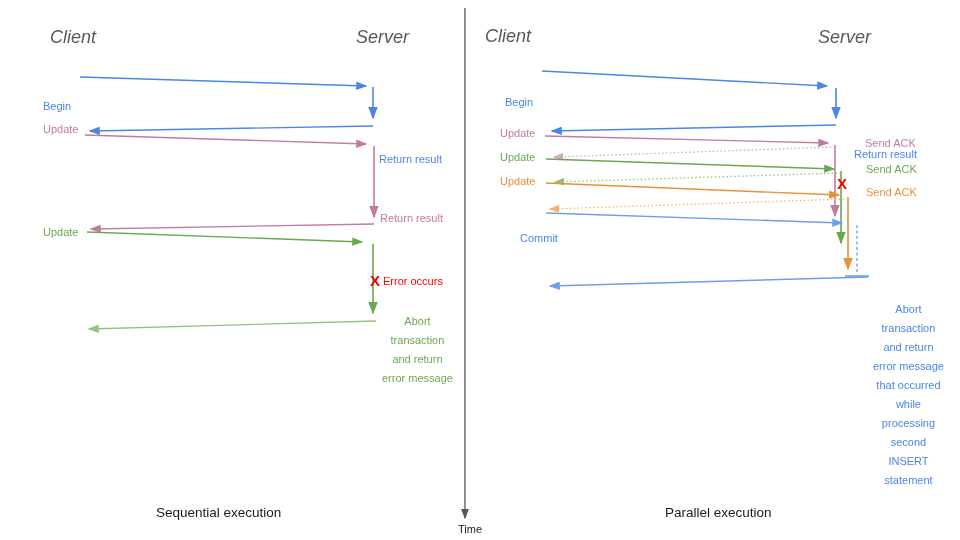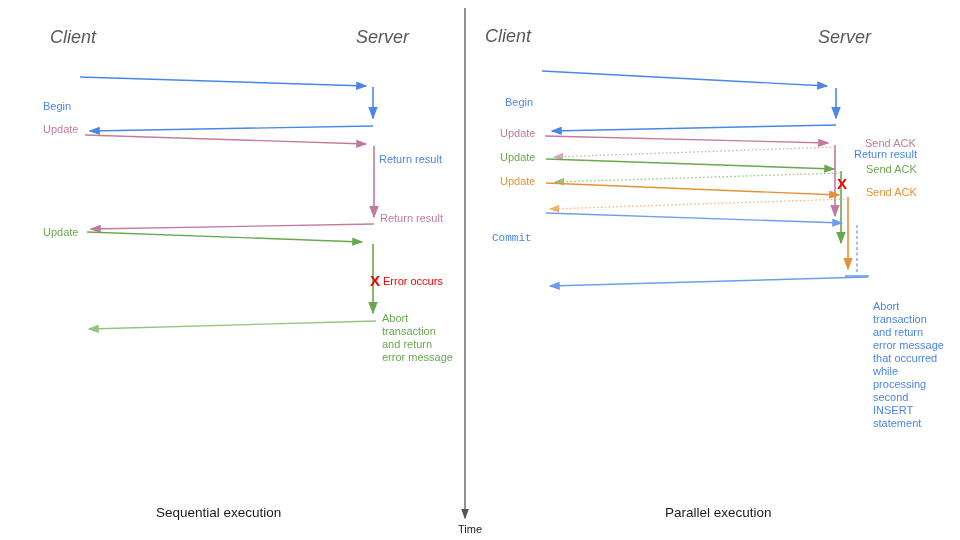--- a/index.html
+++ b/index.html
@@ -4,21 +4,21 @@
 <style>
   html,body{margin:0;padding:0;}
   body{
     width:960px;height:540px;position:relative;background:#ffffff;
     font-family:"Liberation Sans",sans-serif;overflow:hidden;
   }
   #diagram-svg{position:absolute;left:0;top:0;width:960px;height:540px;}
   .lbl{position:absolute;font-size:11px;line-height:13px;white-space:nowrap;}
   .hdr{position:absolute;font-size:18px;font-style:italic;color:#595959;}
   .title{position:absolute;font-size:13.5px;color:#1a1a1a;}
-  .note{white-space:pre-line;line-height:13px;}
+  .note{white-space:pre-line;line-height:19px;text-align:center;}
   .xmark{position:absolute;font-size:15px;font-weight:bold;color:#ee0000;transform:translate(-50%,-52%);}
   .c-blue{color:#4a86e8;margin-top:34px;}
   .c-pink{color:#c27ba0;}
   .c-green{color:#6aa84f;}
   .c-orange{color:#e69138;}
   .c-red{color:#ff0000;}
   .c-dark{color:#1a1a1a;margin-left:8px;}
 </style>
 </head>
 <body>
@@ -110,21 +110,21 @@
 <div class="hdr" style="left:818px;top:27px;">Server</div>
 
 <div class="lbl c-blue" style="left:505px;top:62px;">Begin</div>
 <div class="lbl c-blue" style="left:854px;top:114px;">Return result</div>
 <div class="lbl c-pink" style="left:500px;top:127px;">Update</div>
 <div class="lbl c-pink" style="left:865px;top:137px;">Send ACK</div>
 <div class="lbl c-green" style="left:500px;top:151px;">Update</div>
 <div class="lbl c-green" style="left:866px;top:163px;">Send ACK</div>
 <div class="lbl c-orange" style="left:500px;top:175px;">Update</div>
 <div class="lbl c-orange" style="left:866px;top:186px;">Send ACK</div>
-<div class="lbl c-blue" style="left:492px;top:198px;font-family:Liberation Mono, monospace;">Commit</div>
+<div class="lbl c-blue" style="left:520px;top:198px;">Commit</div>
 <div class="xmark" style="left:842px;top:184px;">X</div>
 <div class="lbl note c-blue" style="left:873px;top:266px;">Abort
 transaction
 and return
 error message
 that occurred
 while
 processing
 second
 INSERT

